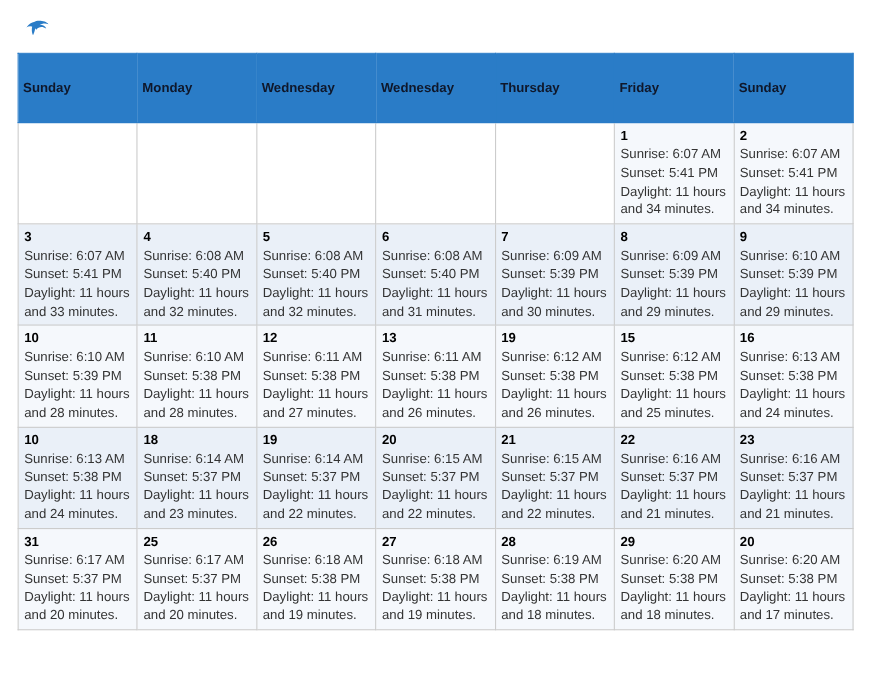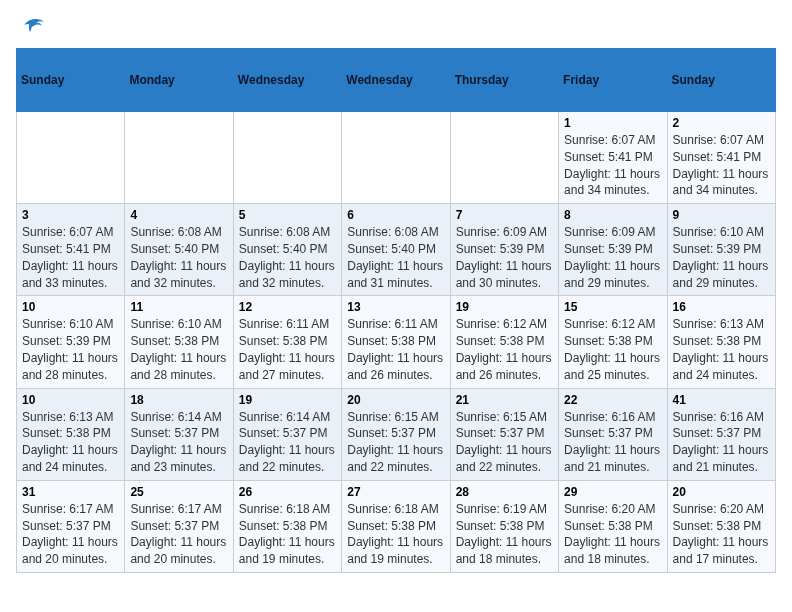--- a/index.html
+++ b/index.html
@@ -216,21 +216,21 @@
         </td>
         <td>
           <span class="day-num">21</span>
           <div class="day-info">Sunrise: 6:15 AM<br>Sunset: 5:37 PM<br>Daylight: 11 hours and 22 minutes.</div>
         </td>
         <td>
           <span class="day-num">22</span>
           <div class="day-info">Sunrise: 6:16 AM<br>Sunset: 5:37 PM<br>Daylight: 11 hours and 21 minutes.</div>
         </td>
         <td>
-          <span class="day-num">41</span>
+          <span class="day-num">23</span>
           <div class="day-info">Sunrise: 6:16 AM<br>Sunset: 5:37 PM<br>Daylight: 11 hours and 21 minutes.</div>
         </td>
       </tr>
       <tr>
         <td>
           <span class="day-num">31</span>
           <div class="day-info">Sunrise: 6:17 AM<br>Sunset: 5:37 PM<br>Daylight: 11 hours and 20 minutes.</div>
         </td>
         <td>
           <span class="day-num">25</span>

